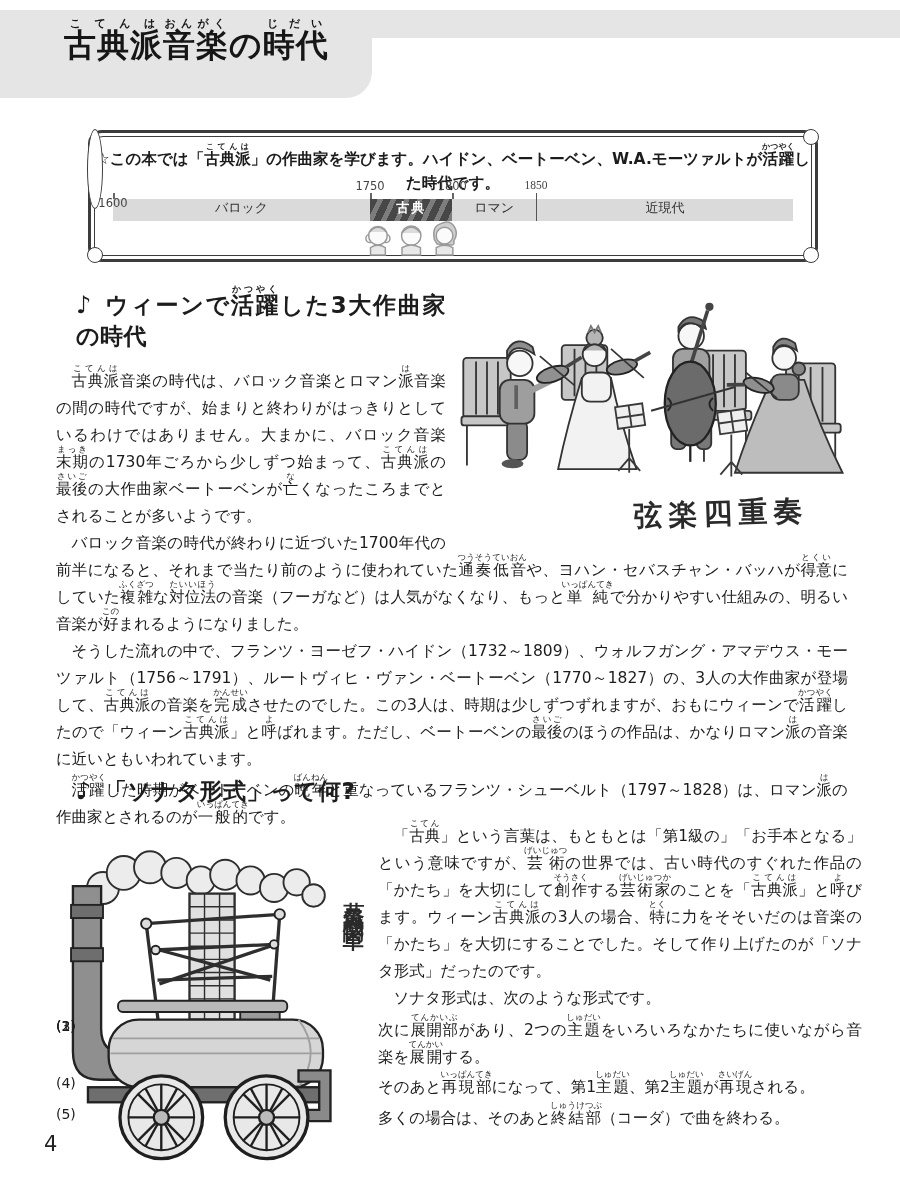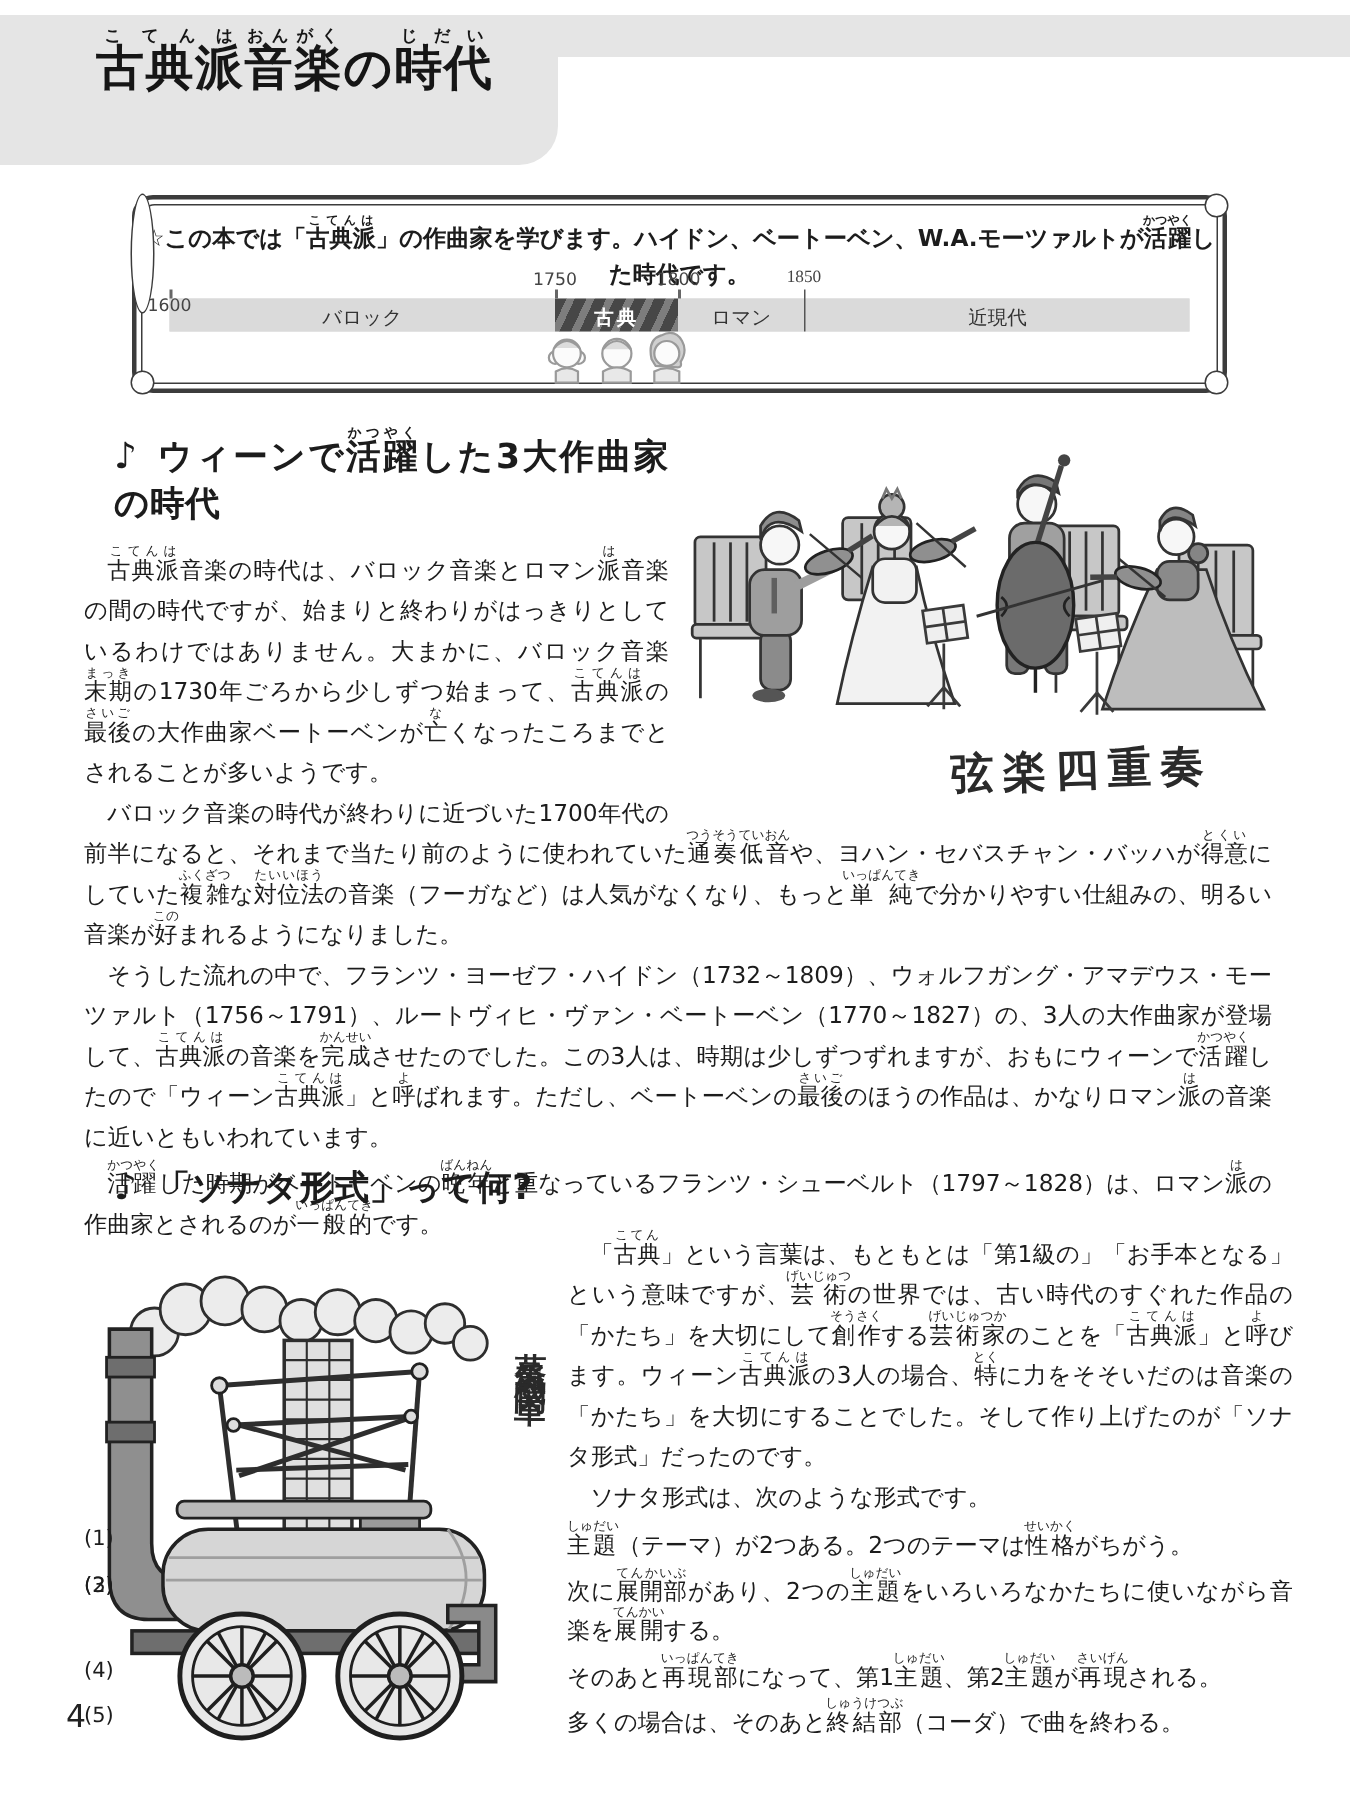--- a/index.html
+++ b/index.html
@@ -1,38 +1,38 @@
 <!DOCTYPE html>
 <html lang="ja"><head>
 <meta charset="utf-8">
 <style>
   html,body{margin:0;padding:0;background:#fff;}
   .page{position:relative;width:900px;height:1200px;background:#fff;overflow:hidden;
         font-family:"DejaVu Sans","Liberation Sans",sans-serif;color:#1c1c1c;}
   
   .band{position:absolute;left:0;top:10px;width:100%;height:28px;background:#e5e5e5;}
-  .title-tab{position:absolute;left:0;top:10px;width:372px;height:100px;background:#e5e5e5;
+  .title-tab{position:absolute;left:0;top:10px;width:372px;height:88px;background:#e5e5e5;
              border-radius:0 0 26px 0;}
   .page-title{margin:8px 0 0 64px;font-size:32px;font-weight:bold;letter-spacing:1px;color:#161616;}
   .page-title rt{font-size:11px;font-weight:bold;letter-spacing:2px;}
   
   .intro-frame{position:absolute;left:88px;top:130px;width:724px;height:126px;
                border:3.5px solid #3c3c3c;border-radius:14px;}
   .frame-inner{position:absolute;inset:3px;border:1.5px solid #3c3c3c;border-radius:9px;}
   .corner{position:absolute;width:14px;height:14px;border:1.5px solid #3c3c3c;border-radius:50%;background:#fff;}
   .corner.tl{left:-8px;top:-8px}.corner.tr{right:-8px;top:-8px}
   .corner.bl{left:-8px;bottom:-8px}.corner.br{right:-8px;bottom:-8px}
   .intro-note{margin-top:9px;text-align:center;font-size:15.5px;font-weight:bold;line-height:24px;}
   .intro-note rt{font-size:8px;}
   .tl{position:absolute;left:22px;right:22px;top:46px;height:78px;}
   .tl-year{position:absolute;top:0;transform:translateX(-50%);font-size:11.5px;color:#444;}
   .tl-tick{position:absolute;top:14px;height:6px;width:1.5px;background:#666;}
   .tl-tick.tall{height:28px;z-index:2;background:#555;}
   .tl-bar{position:absolute;left:0;right:0;top:20px;height:22px;background:#dadada;}
-  .tl-seg{position:absolute;top:0;height:100%;display:flex;align-items:flex-end;justify-content:center;font-size:13px;}
+  .tl-seg{position:absolute;top:0;height:100%;display:flex;align-items:flex-start;justify-content:center;font-size:13px;}
   .tl-seg.light{background:#dadada;color:#333;}
   .tl-seg.dark{background:repeating-linear-gradient(115deg,#474747 0 7px,#7d7d7d 7px 12px);
                color:#fff;font-weight:bold;letter-spacing:2px;}
   .portraits{position:absolute;left:36.2%;width:15.5%;top:40px;height:37px;}
   
   .section{position:absolute;text-align:justify;}
   .sec1{left:56px;top:282px;width:792px;}
   .sec2{left:56px;top:774px;width:806px;}
   .sec-heading{font-size:23px;font-weight:bold;margin:2px 0 12px 20px;letter-spacing:0.5px;}
   .sec-heading .note-icon{font-size:24px;margin-right:12px;}
@@ -329,21 +329,21 @@
           <circle cx="224" cy="302" r="8" fill="#bbb" stroke="#1f1f1f" stroke-width="2.5"></circle>
         </g>
       </svg>
       <div class="loco-caption">蒸気機関車</div>
     </div>
     <div class="bodytext">
       <p>「<ruby>古典<rt>こてん</rt></ruby>」という言葉は、もともとは「第1級の」「お手本となる」という意味ですが、<ruby>芸術<rt>げいじゅつ</rt></ruby>の世界では、古い時代のすぐれた作品の「かたち」を大切にして<ruby>創作<rt>そうさく</rt></ruby>する<ruby>芸術家<rt>げいじゅつか</rt></ruby>のことを「<ruby>古典派<rt>こてんは</rt></ruby>」と<ruby>呼<rt>よ</rt></ruby>びます。ウィーン<ruby>古典派<rt>こてんは</rt></ruby>の3人の場合、<ruby>特<rt>とく</rt></ruby>に力をそそいだのは音楽の「かたち」を大切にすることでした。そして作り上げたのが「ソナタ形式」だったのです。</p>
       <p>ソナタ形式は、次のような形式です。</p>
     </div>
     <div class="sonata-list">
-        <div class="sonata-item"><span class="marker">(1)</span><span><ruby>主題<rt>しゅだい</rt></ruby>（テーマ）が2つある。2つのテーマは<ruby>性格<rt>せいかく</rt></ruby>がちがう。</span></div>
+        <div class="sonata-item"><span class="marker">(1)</span></div>
         <div class="sonata-item"><span class="marker">(2)</span></div>
         <div class="sonata-item"><span class="marker">(3)</span><span>次に<ruby>展開部<rt>てんかいぶ</rt></ruby>があり、2つの<ruby>主題<rt>しゅだい</rt></ruby>をいろいろなかたちに使いながら音楽を<ruby>展開<rt>てんかい</rt></ruby>する。</span></div>
         <div class="sonata-item"><span class="marker">(4)</span><span>そのあと<ruby>再現部<rt>いっぱんてき</rt></ruby>になって、第1<ruby>主題<rt>しゅだい</rt></ruby>、第2<ruby>主題<rt>しゅだい</rt></ruby>が<ruby>再現<rt>さいげん</rt></ruby>される。</span></div>
         <div class="sonata-item"><span class="marker">(5)</span><span>多くの場合は、そのあと<ruby>終結部<rt>しゅうけつぶ</rt></ruby>（コーダ）で曲を終わる。</span></div>
       </div>
   </div>
 
   <div class="page-num">4</div>
 </div>
 

